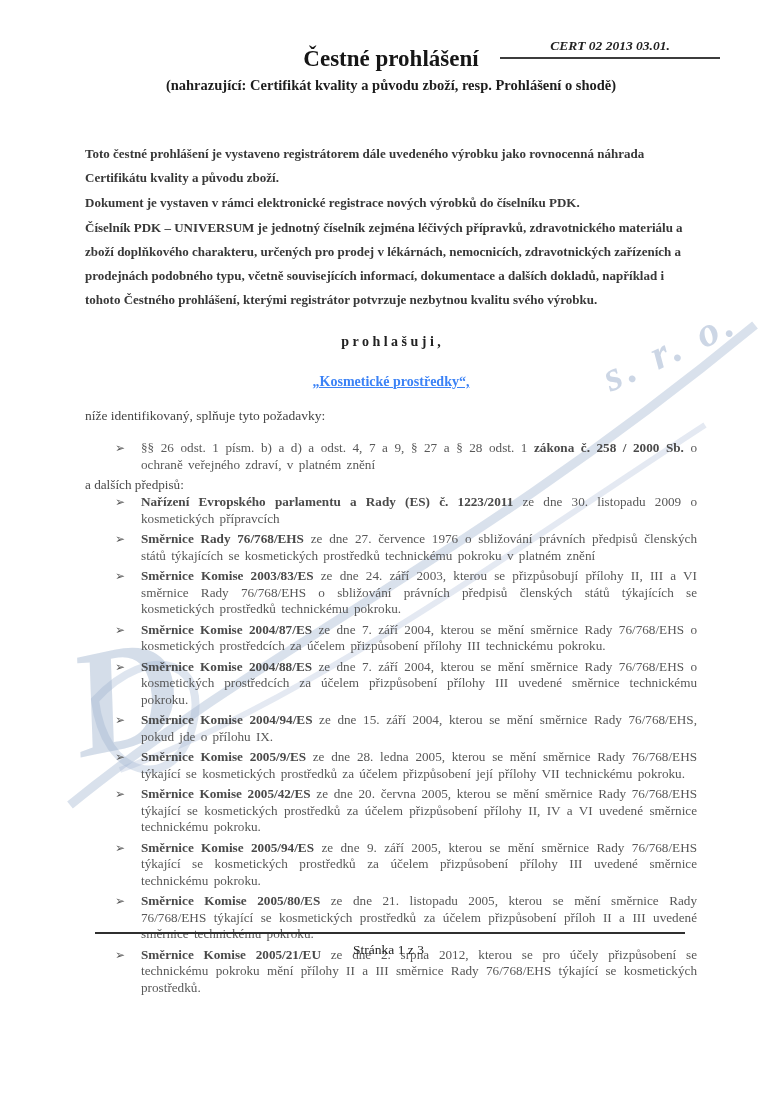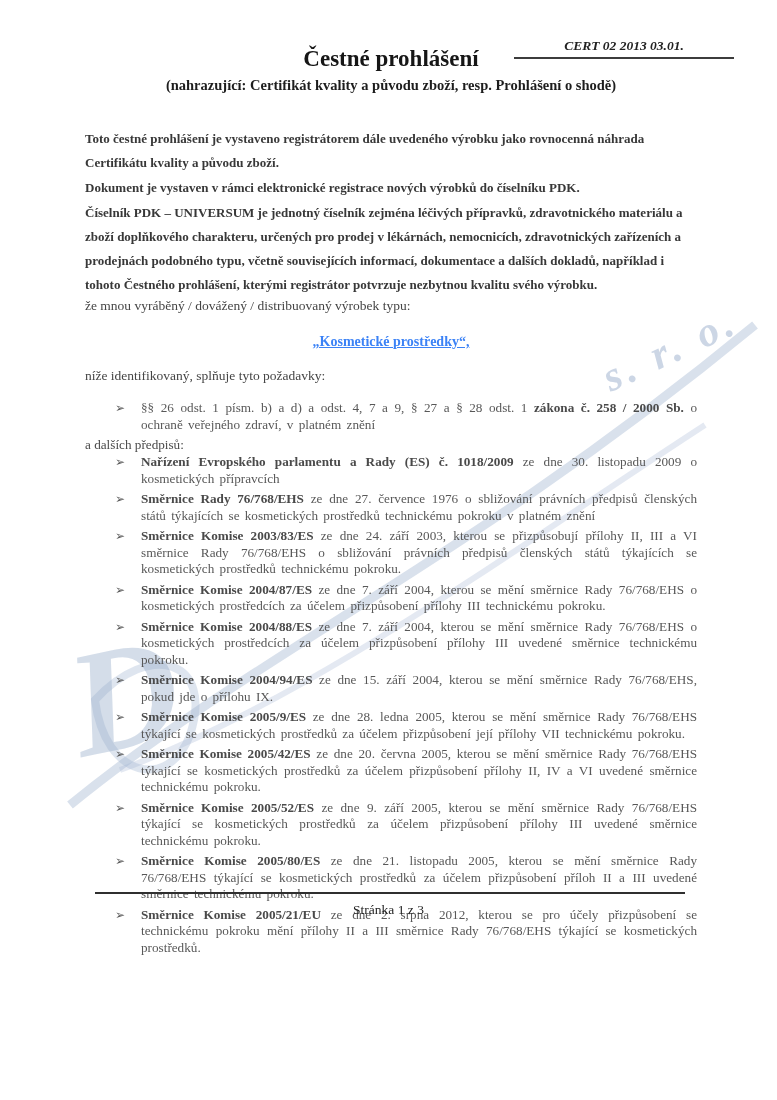--- a/index.html
+++ b/index.html
@@ -25,36 +25,36 @@
   .wm-text {
     position: absolute; right: 35px; top: 325px;
     font-size: 42px; font-style: italic; font-weight: bold;
     letter-spacing: 5px;
     color: rgba(148, 170, 201, 0.48);
     transform: rotate(-25deg);
   }
   
   .content-layer { position: relative; z-index: 1; }
   .doc-ref {
-    position: absolute; top: 38px; right: 43px; width: 220px;
+    position: absolute; top: 38px; right: 57px; width: 220px;
     text-align: center;
     font-style: italic; font-weight: 600; font-size: 13.5px; color: #222;
     border-bottom: 2px solid #3c3c3c;
     padding-bottom: 3px;
   }
   .body-wrap { padding: 46px 80px 0 85px; }
   .doc-title {
     text-align: center;
     font-size: 23px; font-weight: bold; color: #161616;
     margin: 0 0 5px 0;
   }
   .doc-subtitle {
     text-align: center;
     font-size: 14.5px; font-weight: bold; color: #1d1d1d;
-    margin: 0 0 33px 0;
+    margin: 0 0 48px 0;
   }
   .preamble-heading {
     font-size: 14.5px; font-weight: bold; color: #2a2a2a;
     margin: 0 0 3px 0;
   }
   .preamble-par {
     font-size: 13px; font-weight: bold; line-height: 24px; color: #383838;
     margin: 0 0 1px 0;
   }
   .declarant-line {
@@ -122,40 +122,40 @@
     <div class="body-wrap">
 
       <h1 class="doc-title">Čestné prohlášení</h1>
       <div class="doc-subtitle">(nahrazující: Certifikát kvality a původu zboží, resp. Prohlášení o shodě)</div>
 
       <p class="preamble-par">Toto čestné prohlášení je vystaveno registrátorem dále uvedeného výrobku jako rovnocenná náhrada Certifikátu kvality a původu zboží.</p>
       <p class="preamble-par">Dokument je vystaven v rámci elektronické registrace nových výrobků do číselníku PDK.</p>
       <p class="preamble-par">Číselník PDK – UNIVERSUM je jednotný číselník zejména léčivých přípravků, zdravotnického materiálu a zboží doplňkového charakteru, určených pro prodej v lékárnách, nemocnicích, zdravotnických zařízeních a prodejnách podobného typu, včetně souvisejících informací, dokumentace a dalších dokladů, například i tohoto Čestného prohlášení, kterými registrátor potvrzuje nezbytnou kvalitu svého výrobku.</p>
 
 
+      <div class="declaration-word">p r o h l a š u j i ,</div>
 
-      <p class="product-type-line">že mnou vyráběný / dovážený  / distribuovaný výrobek typu:</p>
 
       <div class="product-name-row">
         <span class="product-name">„Kosmetické prostředky“,</span>
       </div>
 
       <p class="requirements-line">níže identifikovaný, splňuje tyto požadavky:</p>
 
       <ul class="req-list">
         <li>
           <span class="bullet">➢</span><span>§§ 26 odst. 1 písm. b) a d) a odst. 4, 7 a 9, § 27 a § 28 odst. 1 </span><span class="req-bold">zákona č. 258 / 2000 Sb.</span><span> o ochraně veřejného zdraví, v platném znění</span>
         </li>
       </ul>
 
       <div class="other-regs-line">a dalších předpisů:</div>
 
       <ul class="req-list">
         <li>
-          <span class="bullet">➢</span><span class="req-bold">Nařízení Evropského parlamentu a Rady (ES) č. 1018/2009</span><span> ze dne 30. listopadu 2009 o kosmetických přípravcích</span>
+          <span class="bullet">➢</span><span class="req-bold">Nařízení Evropského parlamentu a Rady (ES) č. 1223/2011</span><span> ze dne 30. listopadu 2009 o kosmetických přípravcích</span>
         </li>
         <li>
           <span class="bullet">➢</span><span class="req-bold">Směrnice Rady 76/768/EHS</span><span> ze dne 27. července 1976 o sbližování právních předpisů členských států týkajících se kosmetických prostředků technickému pokroku v platném znění</span>
         </li>
         <li>
           <span class="bullet">➢</span><span class="req-bold">Směrnice Komise 2003/83/ES</span><span> ze dne 24. září 2003, kterou se přizpůsobují přílohy II, III a VI směrnice Rady 76/768/EHS o sbližování právních předpisů členských států týkajících se kosmetických prostředků technickému pokroku.</span>
         </li>
         <li>
           <span class="bullet">➢</span><span class="req-bold">Směrnice Komise 2004/87/ES</span><span> ze dne 7. září 2004, kterou se mění směrnice Rady 76/768/EHS o kosmetických prostředcích za účelem přizpůsobení přílohy III technickému pokroku.</span>
         </li>
@@ -165,21 +165,21 @@
         <li>
           <span class="bullet">➢</span><span class="req-bold">Směrnice Komise 2004/94/ES</span><span> ze dne 15. září 2004, kterou se mění směrnice Rady 76/768/EHS, pokud jde o přílohu IX.</span>
         </li>
         <li>
           <span class="bullet">➢</span><span class="req-bold">Směrnice Komise 2005/9/ES</span><span> ze dne 28. ledna 2005, kterou se mění směrnice Rady 76/768/EHS týkající se kosmetických prostředků za účelem přizpůsobení její přílohy VII technickému pokroku.</span>
         </li>
         <li>
           <span class="bullet">➢</span><span class="req-bold">Směrnice Komise 2005/42/ES</span><span> ze dne 20. června 2005, kterou se mění směrnice Rady 76/768/EHS týkající se kosmetických prostředků za účelem přizpůsobení přílohy II, IV a VI uvedené směrnice technickému pokroku.</span>
         </li>
         <li>
-          <span class="bullet">➢</span><span class="req-bold">Směrnice Komise 2005/52/ES</span><span> ze dne 9. září 2005, kterou se mění směrnice Rady 76/768/EHS týkající se kosmetických prostředků za účelem přizpůsobení přílohy III uvedené směrnice technickému pokroku.</span>
+          <span class="bullet">➢</span><span class="req-bold">Směrnice Komise 2005/94/ES</span><span> ze dne 9. září 2005, kterou se mění směrnice Rady 76/768/EHS týkající se kosmetických prostředků za účelem přizpůsobení přílohy III uvedené směrnice technickému pokroku.</span>
         </li>
         <li>
           <span class="bullet">➢</span><span class="req-bold">Směrnice Komise 2005/80/ES</span><span> ze dne 21. listopadu 2005, kterou se mění směrnice Rady 76/768/EHS týkající se kosmetických prostředků za účelem přizpůsobení příloh II a III uvedené směrnice technickému pokroku.</span>
         </li>
         <li>
           <span class="bullet">➢</span><span class="req-bold">Směrnice Komise 2005/21/EU</span><span> ze dne 2. srpna 2012, kterou se pro účely přizpůsobení se technickému pokroku mění přílohy II a III směrnice Rady 76/768/EHS týkající se kosmetických prostředků.</span>
         </li>
       </ul>
 
     </div>

